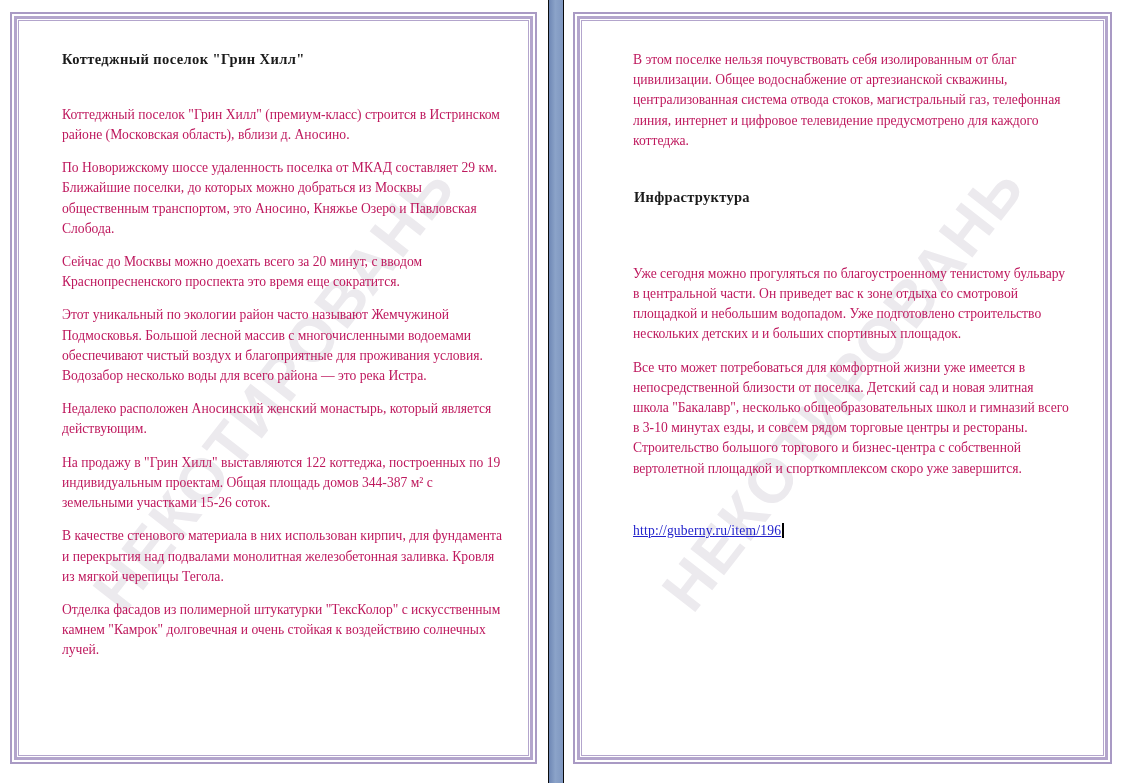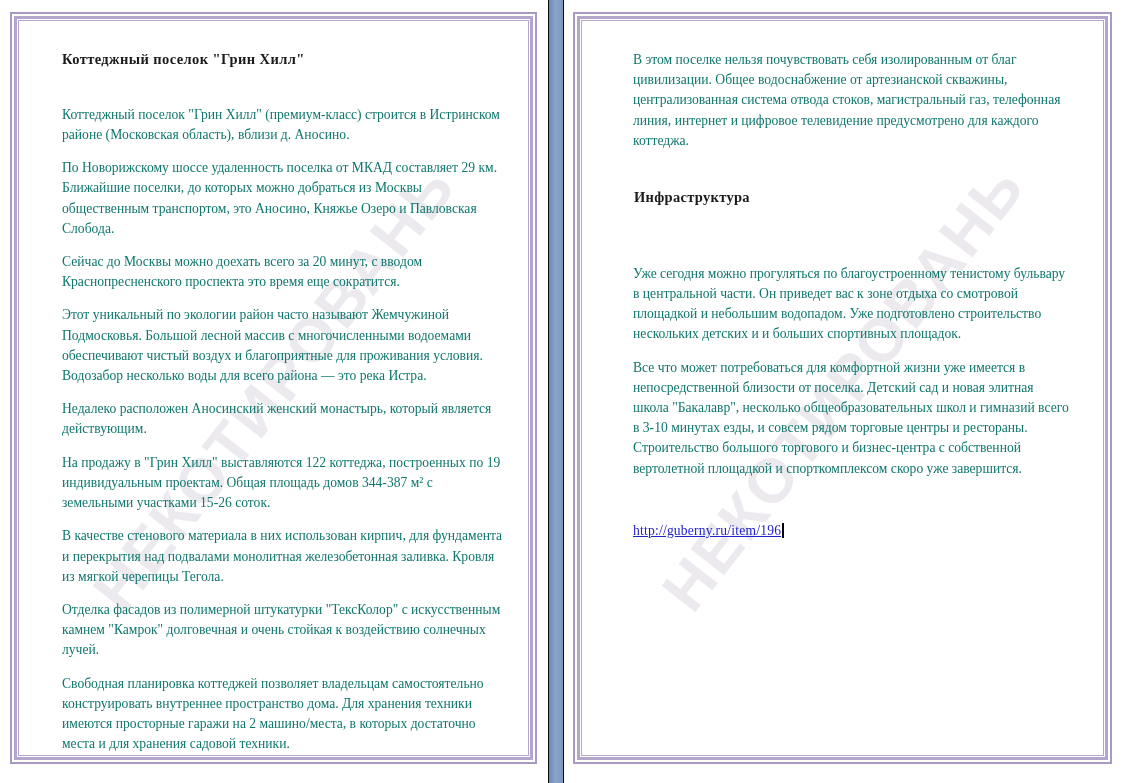--- a/index.html
+++ b/index.html
@@ -136,21 +136,21 @@
     margin: 1px;
     letter-spacing: 0.3px;
     line-height: 1.3;
     position: relative;
     z-index: 4;
   }
   p.doc-para {
     font-family: "Liberation Serif", "DejaVu Serif", serif;
     font-size: 13.6px;
     line-height: 20.2px;
-    color: #0f766e;
+    color: #be185d;
     margin: 0;
     text-align: left;
     position: relative;
     z-index: 4;
   }
   .spacer-lg { height: 36px; }
   .spacer-sm { height: 13px; }
   .spacer-xs { height: 8px; }
   .spacer-hd { height: 30px; }
   .spacer-link { height: 42px; }
@@ -238,21 +238,20 @@
       <div class="spacer-sm"></div>
       <p class="doc-para">На продажу в "Грин Хилл" выставляются 122 коттеджа, построенных по 19 индивидуальным проектам. Общая площадь домов 344-387 м² с земельными участками 15-26 соток.</p>
 
       <div class="spacer-sm"></div>
       <p class="doc-para">В качестве стенового материала в них использован кирпич, для фундамента и перекрытия над подвалами монолитная железобетонная заливка. Кровля из мягкой черепицы Тегола.</p>
 
       <div class="spacer-sm"></div>
       <p class="doc-para">Отделка фасадов из полимерной штукатурки "ТексКолор" с искусственным камнем "Камрок" долговечная и очень стойкая к воздействию солнечных лучей.</p>
 
       <div class="spacer-sm"></div>
-      <p class="doc-para">Свободная планировка коттеджей позволяет владельцам самостоятельно конструировать внутреннее пространство дома. Для хранения техники имеются просторные гаражи на 2 машино/места, в которых достаточно места и для хранения садовой техники.</p>
     </div>
   </div>
 
   <div class="page-divider">
     <div class="divider-fill"></div>
   </div>
 
   <div class="page page-right">
     <div class="border-outer"></div>
     <div class="border-mid"></div>

